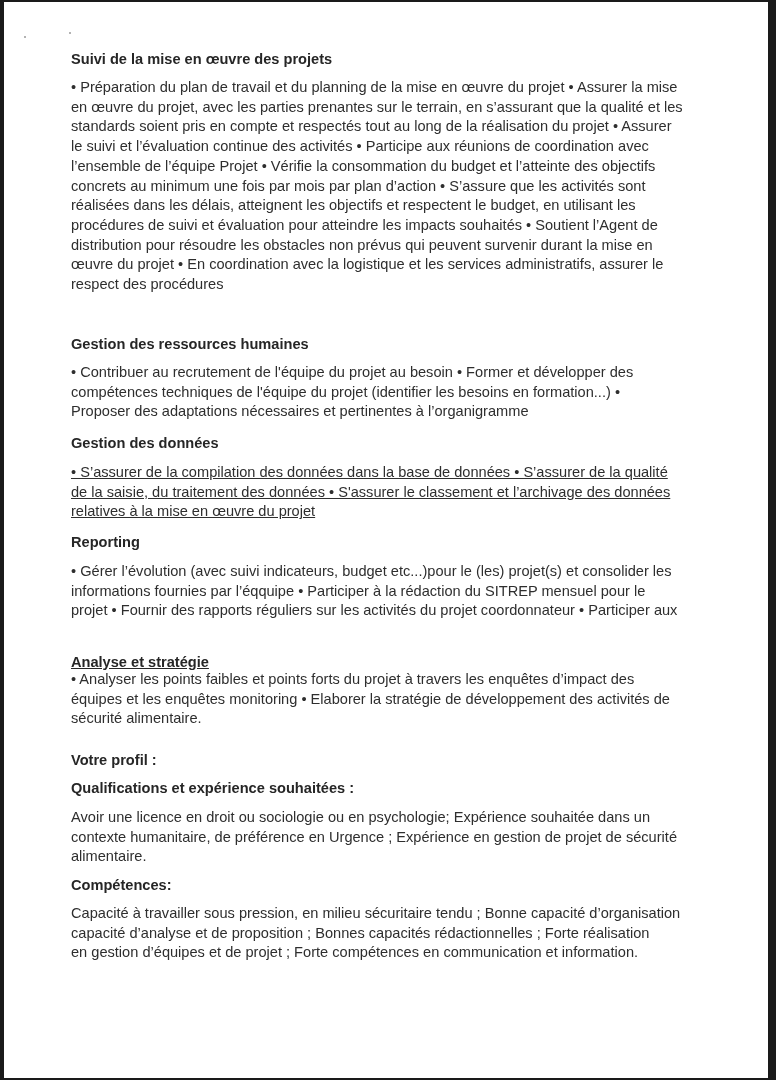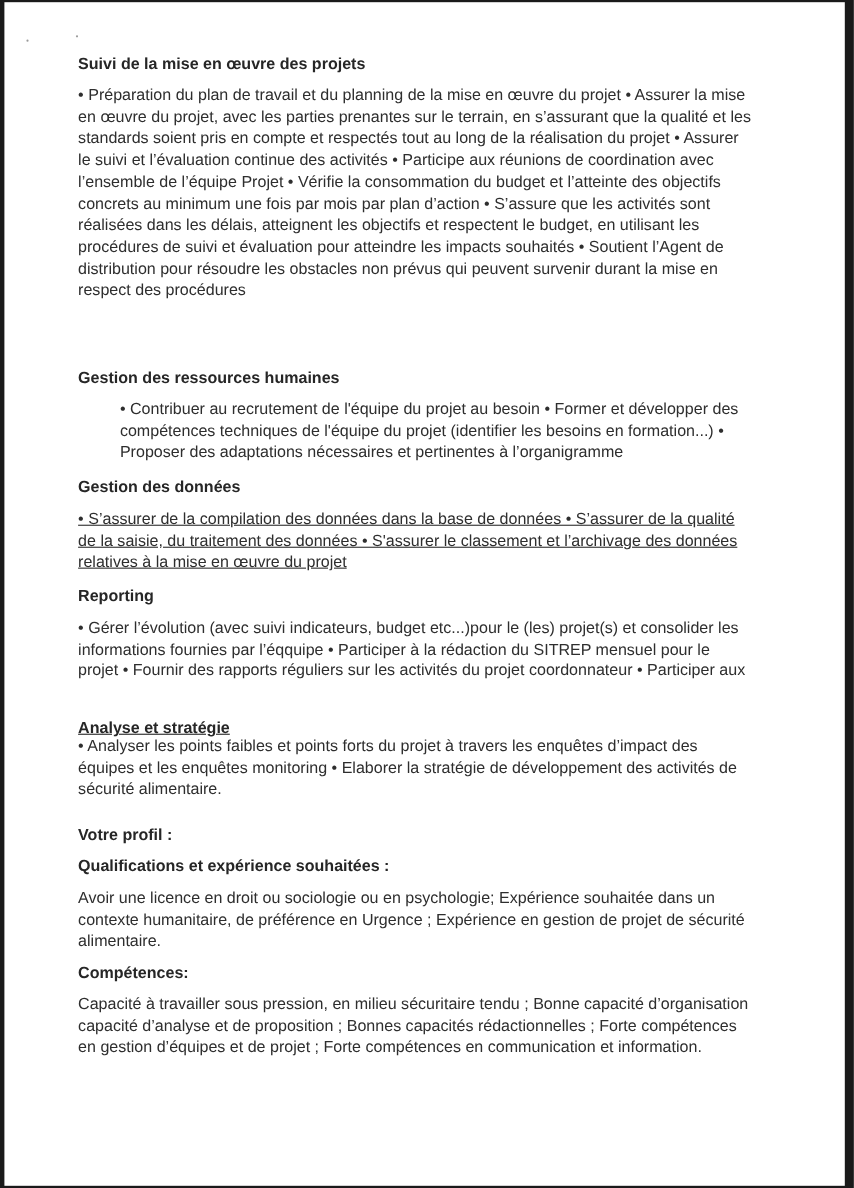--- a/index.html
+++ b/index.html
@@ -71,25 +71,26 @@
     <div class="para" style="top:76px;">
       <span class="line">• Préparation du plan de travail et du planning de la mise en œuvre du projet • Assurer la mise</span>
       <span class="line">en œuvre du projet, avec les parties prenantes sur le terrain, en s’assurant que la qualité et les</span>
       <span class="line">standards soient pris en compte et respectés tout au long de la réalisation du projet • Assurer</span>
       <span class="line">le suivi et l’évaluation continue des activités • Participe aux réunions de coordination avec</span>
       <span class="line">l’ensemble de l’équipe Projet • Vérifie la consommation du budget et l’atteinte des objectifs</span>
       <span class="line">concrets au minimum une fois par mois par plan d’action • S’assure que les activités sont</span>
       <span class="line">réalisées dans les délais, atteignent les objectifs et respectent le budget, en utilisant les</span>
       <span class="line">procédures de suivi et évaluation pour atteindre les impacts souhaités • Soutient l’Agent de</span>
       <span class="line">distribution pour résoudre les obstacles non prévus qui peuvent survenir durant la mise en</span>
+      <span class="line">œuvre du projet • En coordination avec la logistique et les services administratifs, assurer le</span>
       <span class="line">respect des procédures</span>
     </div>
 
     <div class="heading" style="top:333px;">Gestion des ressources humaines</div>
-    <div class="para" style="top:361px;margin-left:38px;">
+    <div class="para" style="top:361px;">
       <span class="line">• Contribuer au recrutement de l'équipe du projet au besoin • Former et développer des</span>
       <span class="line">compétences techniques de l'équipe du projet (identifier les besoins en formation...) •</span>
       <span class="line">Proposer des adaptations nécessaires et pertinentes à l’organigramme</span>
     </div>
 
     <div class="heading" style="top:432px;">Gestion des données</div>
     <div class="para" style="top:461px;text-decoration:underline;">
       <span class="line">• S’assurer de la compilation des données dans la base de données • S’assurer de la qualité</span>
       <span class="line">de la saisie, du traitement des données • S'assurer le classement et l’archivage des données</span>
       <span class="line">relatives à la mise en œuvre du projet</span>
@@ -114,18 +115,18 @@
     <div class="heading" style="top:777px;">Qualifications et expérience souhaitées :</div>
     <div class="para" style="top:806px;">
       <span class="line">Avoir une licence en droit ou sociologie ou en psychologie; Expérience souhaitée dans un</span>
       <span class="line">contexte humanitaire, de préférence en Urgence ; Expérience en gestion de projet de sécurité</span>
       <span class="line">alimentaire.</span>
     </div>
 
     <div class="heading" style="top:874px;">Compétences:</div>
     <div class="para" style="top:902px;">
       <span class="line">Capacité à travailler sous pression, en milieu sécuritaire tendu ; Bonne capacité d’organisation</span>
-      <span class="line">capacité d’analyse et de proposition ; Bonnes capacités rédactionnelles ; Forte compétences</span>
+      <span class="line">capacité d’analyse et de proposition ; Bonnes capacités rédactionnelles ; Forte réalisation</span>
       <span class="line">en gestion d’équipes et de projet ; Forte compétences en communication et information.</span>
     </div>
 
   </div>
 </div>
 
 </body></html>

